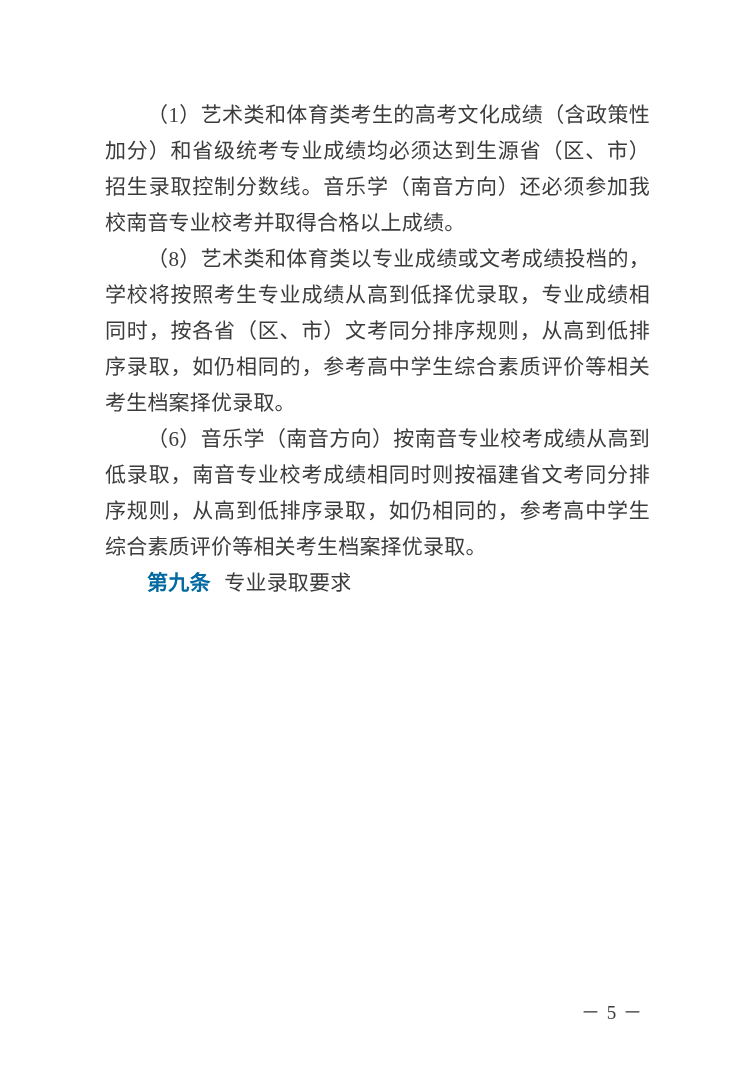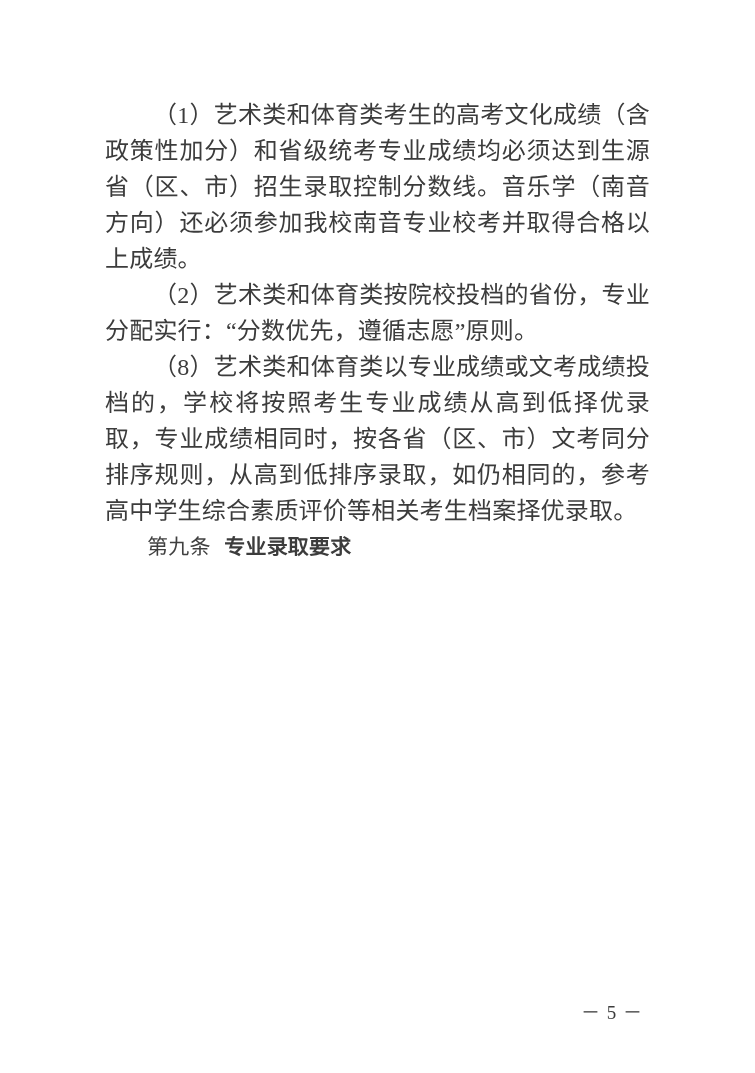--- a/index.html
+++ b/index.html
@@ -17,60 +17,60 @@
     color: #3c3c3c;
   }
   .content {
     position: absolute;
     left: 105px;
     top: 97px;
     width: 545px;
   }
   .body-para {
     margin: 0;
-    font-size: 24px;
+    font-size: 21px;
     line-height: 36px;
     text-align: justify;
     text-justify: inter-character;
     text-indent: 2em;
     letter-spacing: 0.2px;
     word-break: break-all;
   }
   .heading {
     margin: 0;
     font-size: 21px;
     line-height: 36px;
     text-indent: 2em;
     letter-spacing: 0.2px;
   }
   .heading-num {
-    font-weight: normal;
-    color: #404040;
+    font-weight: bold;
+    color: #0369a1;
     margin-right: 0.65em;
   }
   .heading-title {
-    font-weight: bold;
+    font-weight: normal;
   }
   .page-number {
     position: absolute;
     top: 1002px;
     right: 112px;
     font-size: 19px;
     line-height: 22px;
     letter-spacing: 1px;
     color: #3c3c3c;
     white-space: pre;
   }
 </style>
 </head>
 <body>
 
 <div class="page">
   <div class="content">
     <p class="body-para">（1）艺术类和体育类考生的高考文化成绩（含政策性加分）和省级统考专业成绩均必须达到生源省（区、市）招生录取控制分数线。音乐学（南音方向）还必须参加我校南音专业校考并取得合格以上成绩。</p>
-    <p class="body-para">（2）艺术类和体育类按院校投档的省份，专业分配实行：“分数优先，遵循志愿”原则。</p>
     <p class="body-para">（8）艺术类和体育类以专业成绩或文考成绩投档的，学校将按照考生专业成绩从高到低择优录取，专业成绩相同时，按各省（区、市）文考同分排序规则，从高到低排序录取，如仍相同的，参考高中学生综合素质评价等相关考生档案择优录取。</p>
+    <p class="body-para">（6）音乐学（南音方向）按南音专业校考成绩从高到低录取，南音专业校考成绩相同时则按福建省文考同分排序规则，从高到低排序录取，如仍相同的，参考高中学生综合素质评价等相关考生档案择优录取。</p>
     <p class="heading">
       <span class="heading-num">第九条</span><span class="heading-title">专业录取要求</span>
     </p>
   </div>
   <div class="page-number">－ 5 －</div>
 </div>
 
 </body></html>

